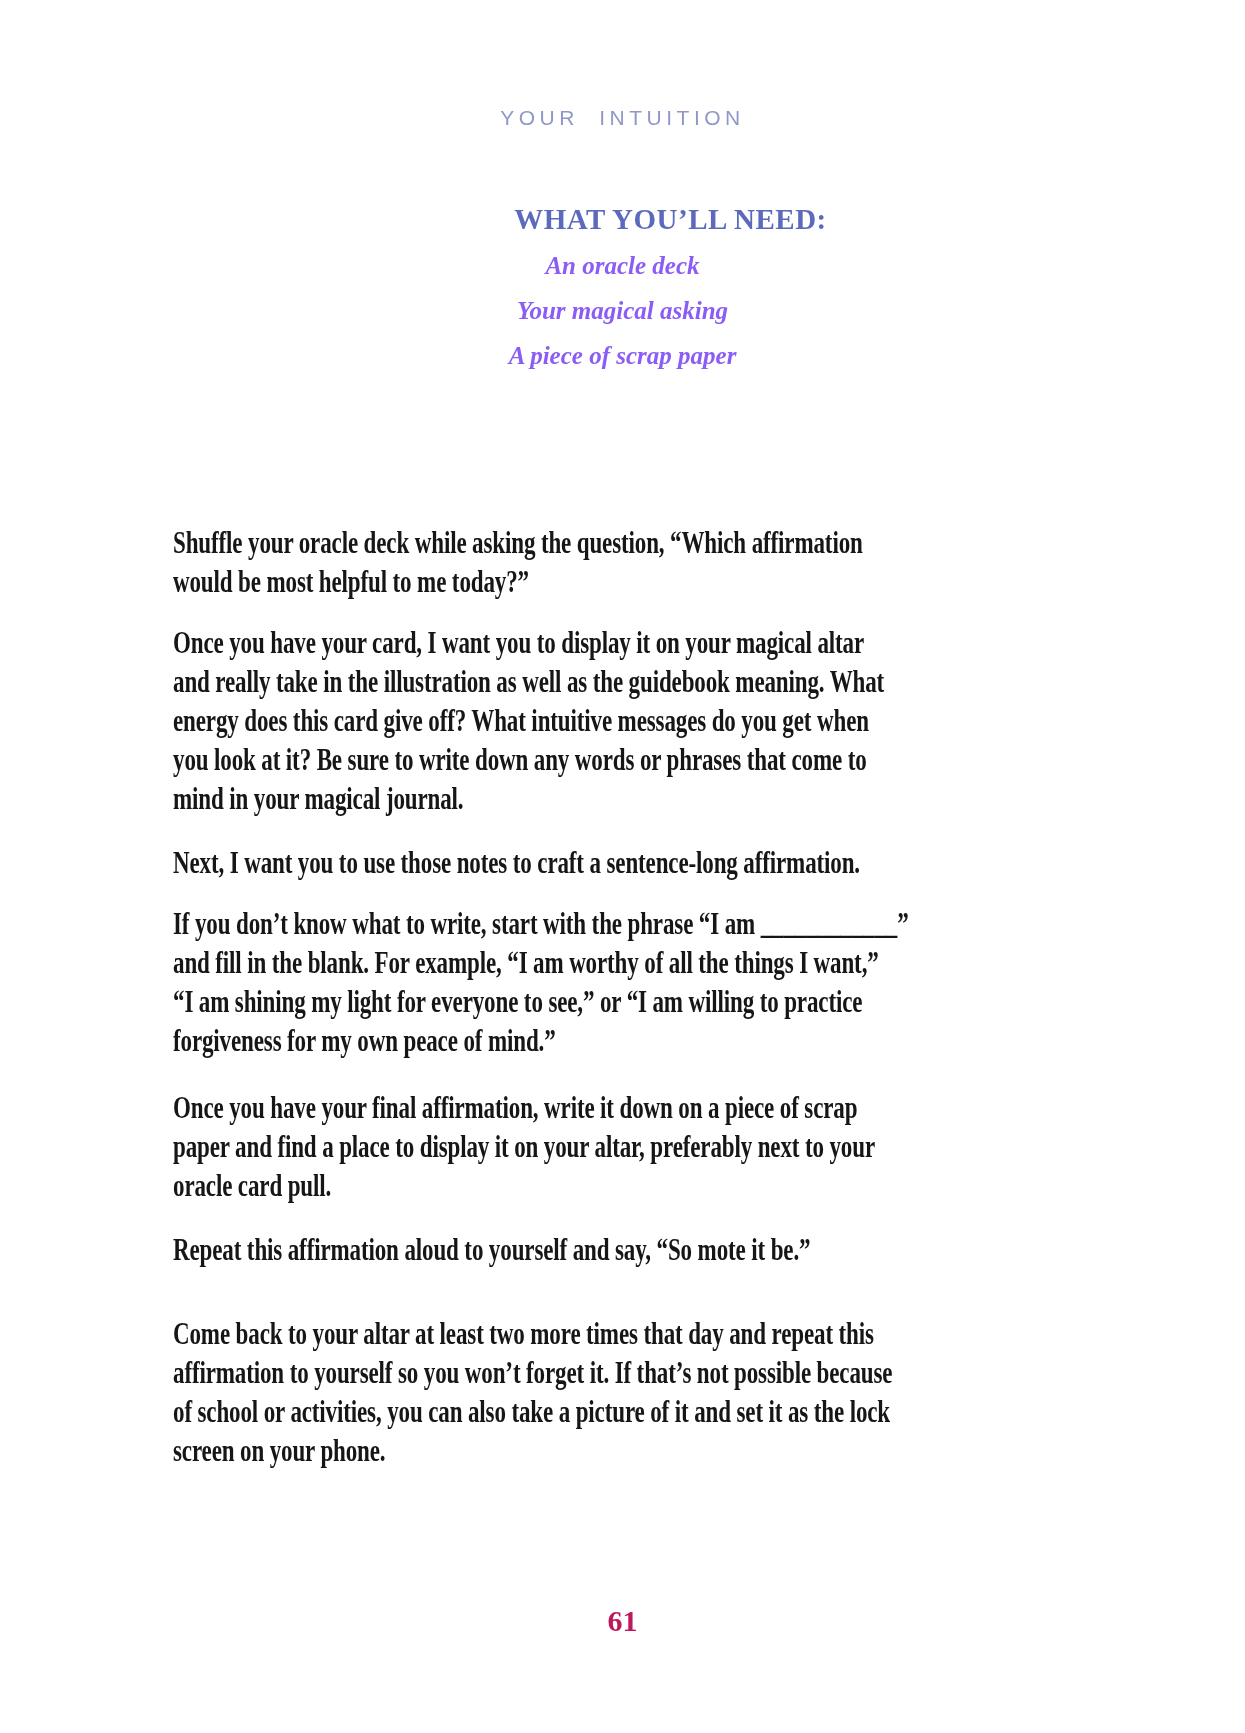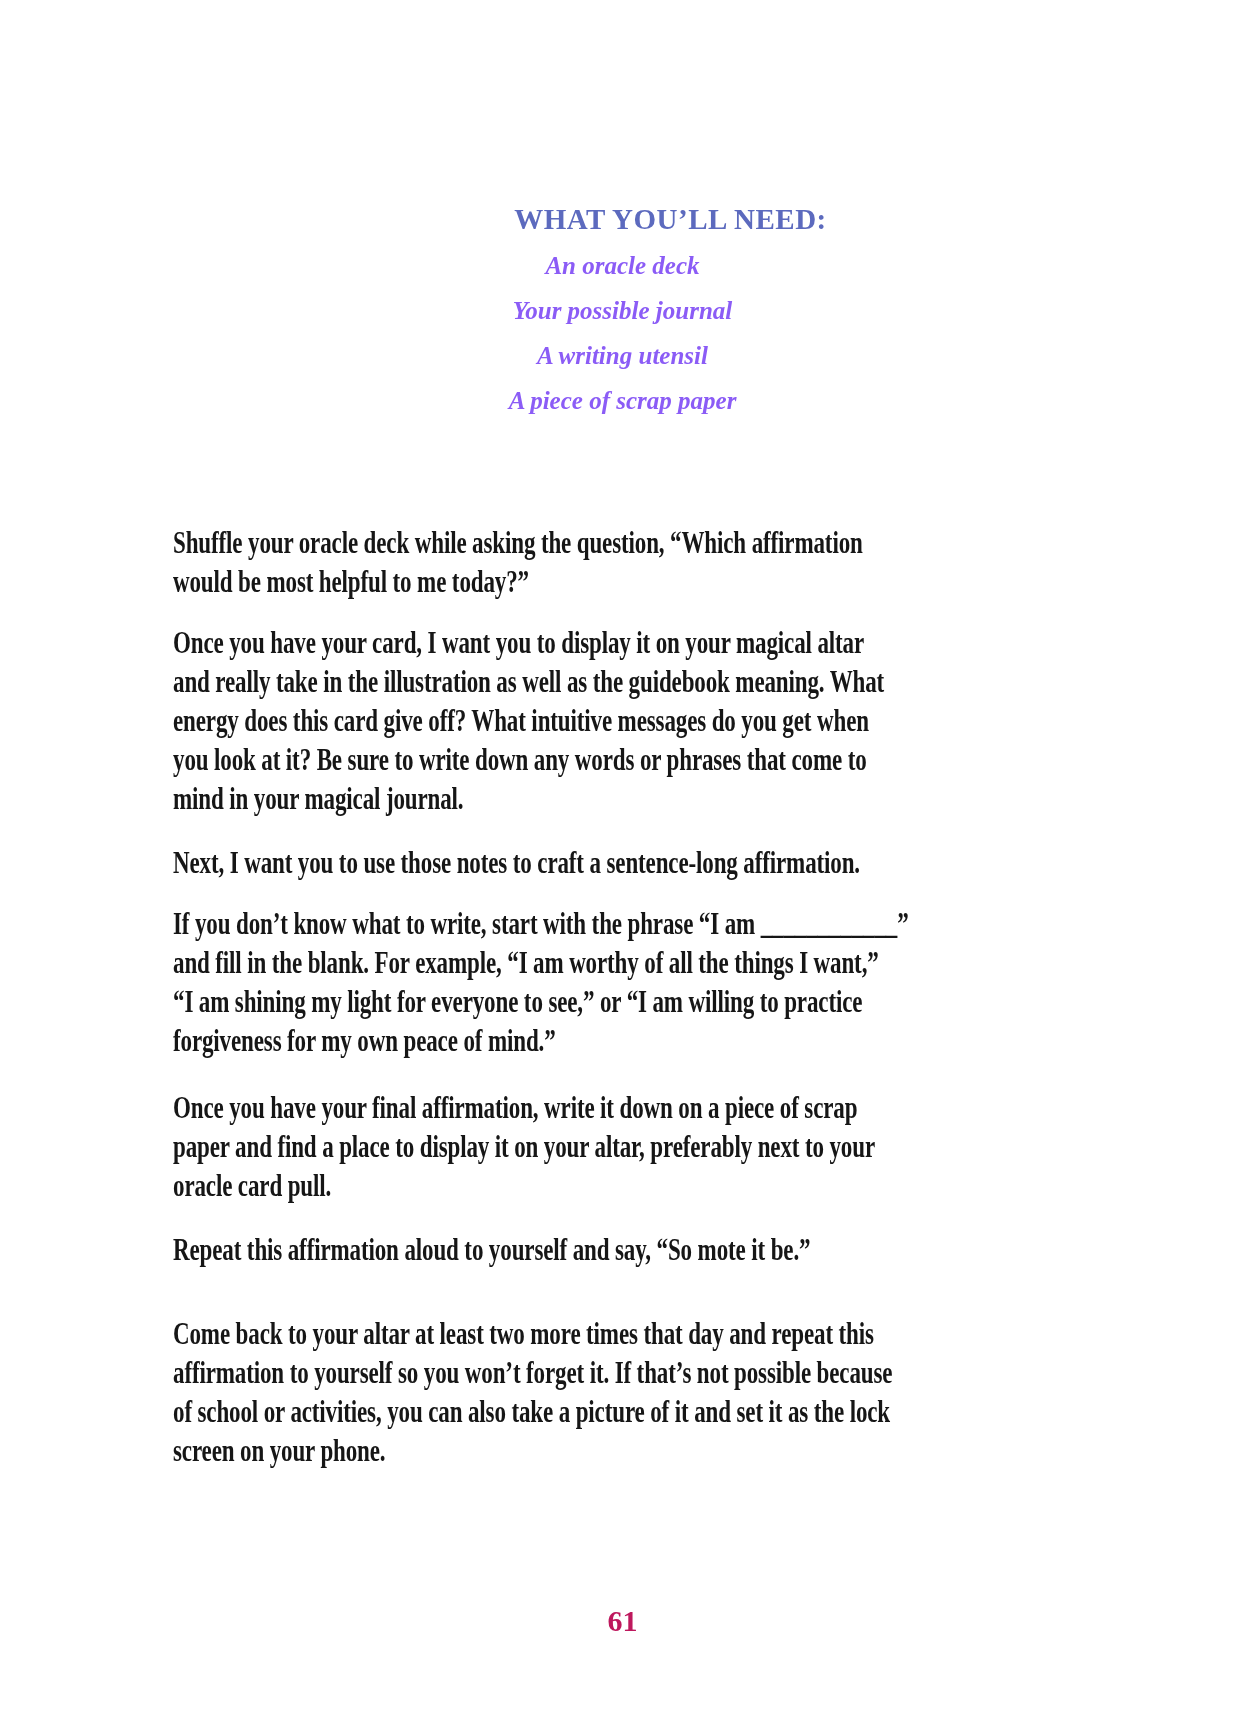--- a/index.html
+++ b/index.html
@@ -87,27 +87,27 @@
     font-weight: bold;
     font-size: 30px;
     color: #be185d;
   }
 </style>
 </head>
 <body>
 
 <div class="page">
 
+  <div class="running-head">YOUR INTUITION</div>
 
   <div class="section-heading needs-heading">WHAT YOU’LL NEED:</div>
 
   <div class="needs-list">
     <div>An oracle deck</div>
-    <div>Your possible journal</div>
-    <div>A writing utensil</div>
+    <div>Your magical asking</div>
     <div>A piece of scrap paper</div>
   </div>
 
 
   <div class="body-paragraph p1">Shuffle your oracle deck while asking the question, “Which affirmation
 would be most helpful to me today?”</div>
 
   <div class="body-paragraph p2">Once you have your card, I want you to display it on your magical altar
 and really take in the illustration as well as the guidebook meaning. What
 energy does this card give off? What intuitive messages do you get when

